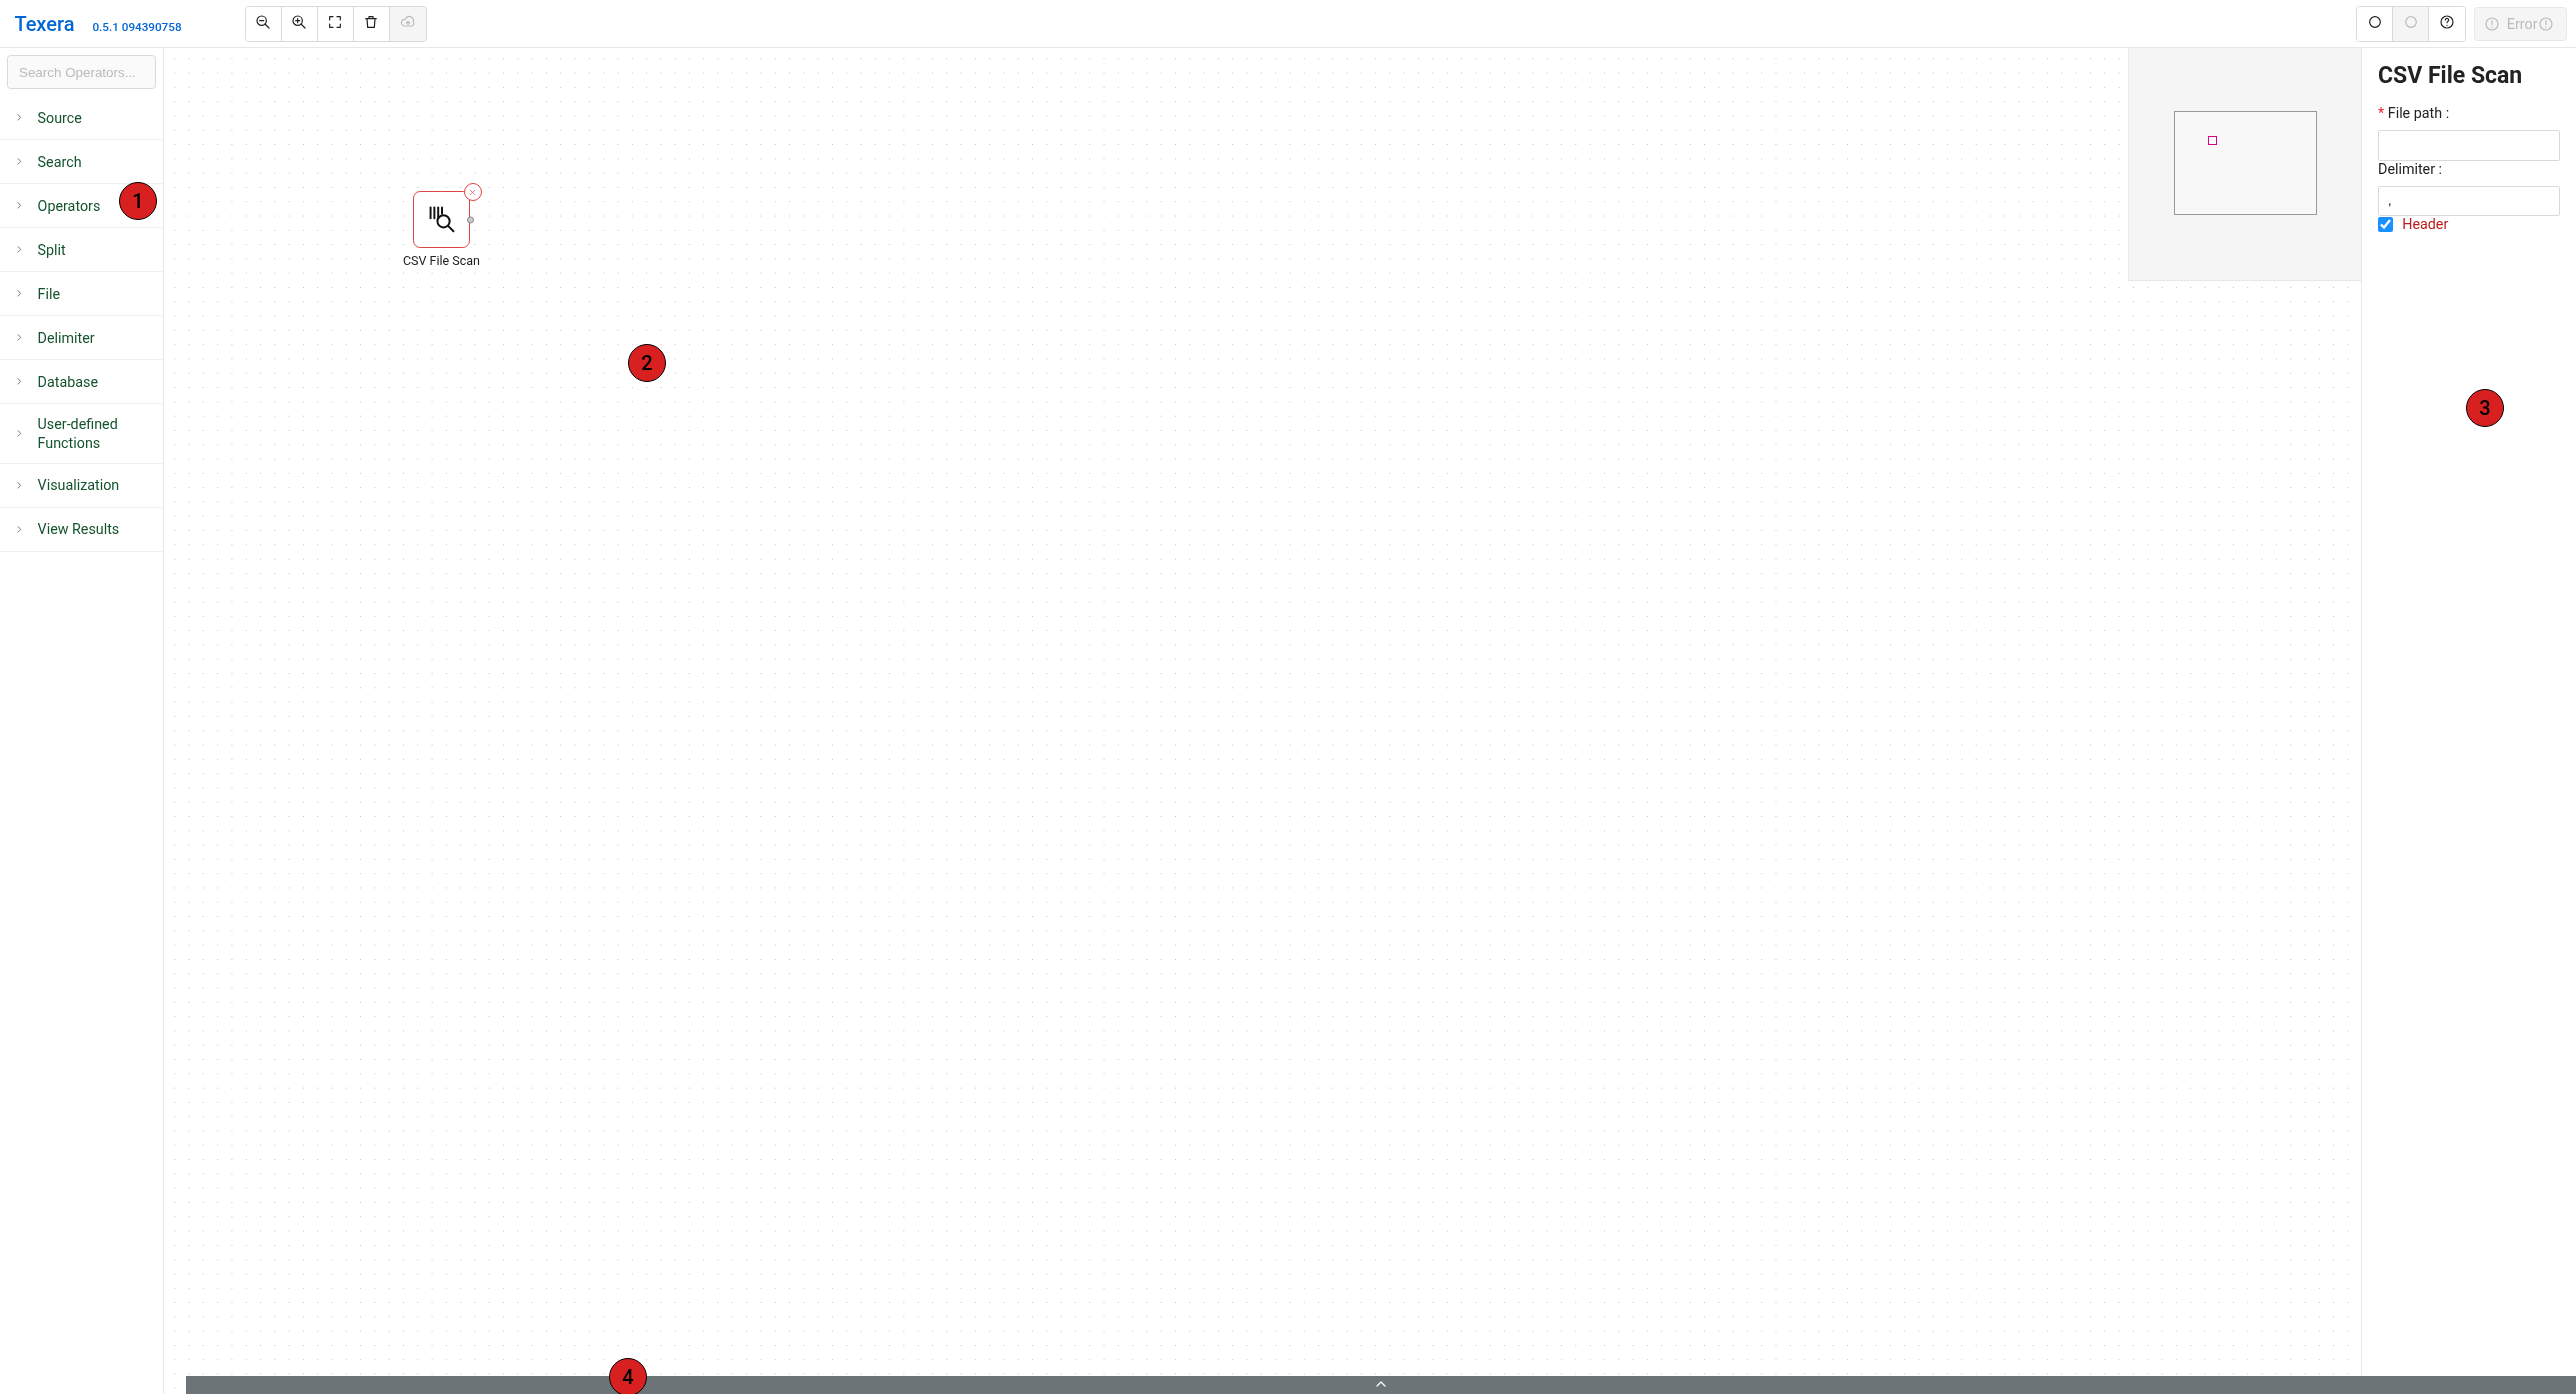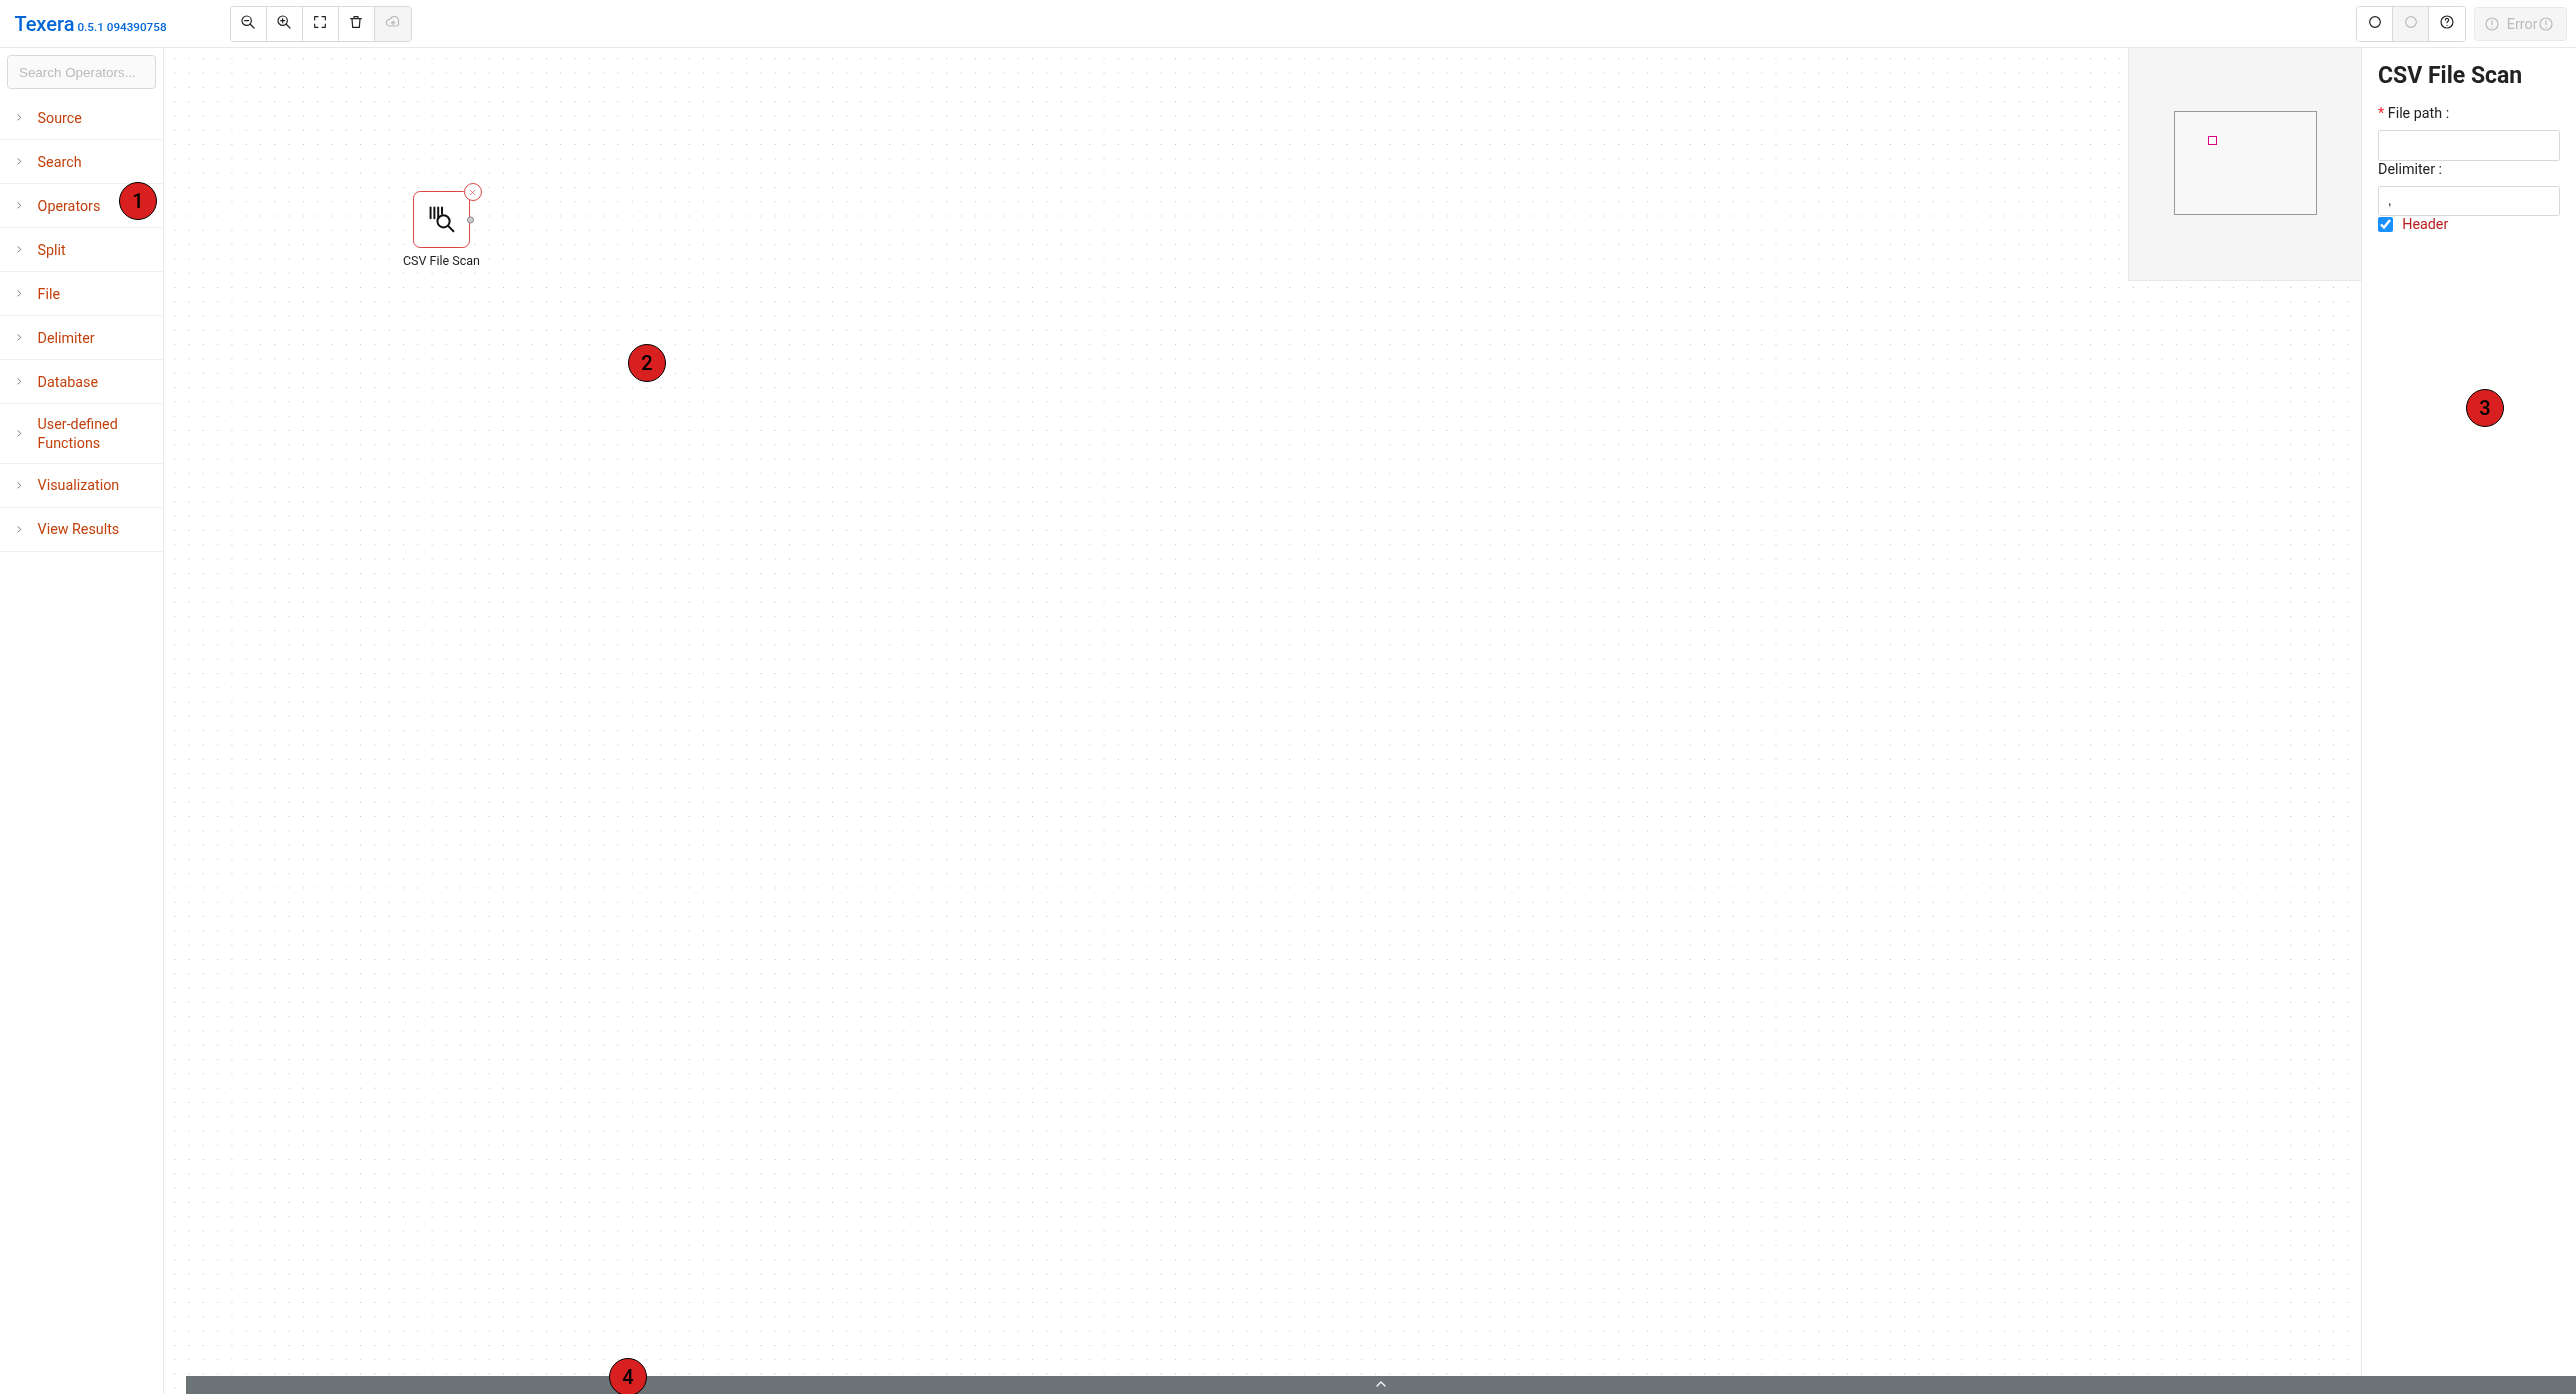--- a/index.html
+++ b/index.html
@@ -3,21 +3,21 @@
 <meta charset="utf-8">
 <style>
 * { box-sizing: border-box; margin: 0; padding: 0; }
 html, body { width: 100%; height: 100%; font-family: -apple-system, BlinkMacSystemFont, "Segoe UI", Roboto, Helvetica, Arial, sans-serif; background: #fff; overflow: hidden; }
 body { display: flex; flex-direction: column; }
 
 
 .header { height: 48px; display: flex; align-items: center; padding: 0 9px; border-bottom: 0.9px solid #e8e8e8; position: relative; z-index: 2; background: #fff; }
 .brand { display: flex; align-items: baseline; color: #0366d6; font-weight: 500; margin-right: auto; padding-left: 5.4px; }
 .brand .name { font-size: 20px; }
-.brand .ver { font-size: 11.7px; margin-left: 3px; }
+.brand .ver { font-size: 11.7px; margin-left: 18px; }
 
 .btn-group { display: flex; border: 0.9px solid #d9d9d9; border-radius: 3.6px; overflow: hidden; margin-left: 7.2px; }
 .btn-group.right { margin-left: 0; margin-right: 0; }
 .tbtn { width: 36px; height: 34px; background: #fff; border: none; border-right: 0.9px solid #d9d9d9; display: flex; align-items: center; justify-content: center; cursor: pointer; color: #222; }
 .tbtn:last-child { border-right: none; }
 .tbtn.disabled { background: #f5f5f5; color: #bbb; cursor: not-allowed; }
 .tbtn svg { width: 16px; height: 16px; }
 
 .error-pill { display: flex; align-items: center; height: 34px; background: #f5f5f5; border: 0.9px solid #e8e8e8; border-radius: 3.6px; padding: 0 12.5px 0 9px; color: #bbb; margin-left: 7.2px; font-size: 14.3px; }
 .error-pill .ex { margin-right: 7.2px; display: flex; }
@@ -28,21 +28,21 @@
 
 
 .main { flex: 1; display: flex; min-height: 0; position: relative; }
 
 
 .sidebar { width: 164px; border-right: 0.9px solid #e8e8e8; display: flex; flex-direction: column; background: #fff; z-index: 2; }
 .search-wrap { padding: 7.2px; }
 .search-input { width: 100%; height: 34px; border: 0.9px solid #d9d9d9; border-radius: 3.6px; padding: 0 10.8px; font-size: 13.4px; background: #fafafa; color: #333; }
 .search-input::placeholder { color: #bbb; }
 .cat-list { flex: 1; overflow: auto; }
-.cat-item { display: flex; align-items: center; padding: 10.8px 14.3px; border-bottom: 0.9px solid #f0f0f0; cursor: pointer; font-size: 14.3px; color: #c2410c; min-height: 44px; }
+.cat-item { display: flex; align-items: center; padding: 10.8px 14.3px; border-bottom: 0.9px solid #f0f0f0; cursor: pointer; font-size: 14.3px; color: #14532d; min-height: 44px; }
 .cat-item .chev { margin-right: 12.5px; color: #555; display: flex; }
 .cat-item .label { flex: 1; line-height: 1.3; }
 
 
 .canvas-wrap { flex: 1; position: relative; background: #fff; }
 .canvas { position: absolute; inset: 0; background-image: radial-gradient(#bbb 0.9px, transparent 0.9px); background-size: 14.3px 14.3px; background-position: 3.6px 3.6px; }
 
 
 .minimap { position: absolute; top: 0; right: 0; width: 233px; height: 233px; background: #f5f5f5; border-left: 0.9px solid #e8e8e8; border-bottom: 0.9px solid #e8e8e8; }
 .minimap-view { position: absolute; top: 63px; left: 45px; width: 143px; height: 104px; border: 0.9px solid #999; background: rgba(255,255,255,0.3); }

